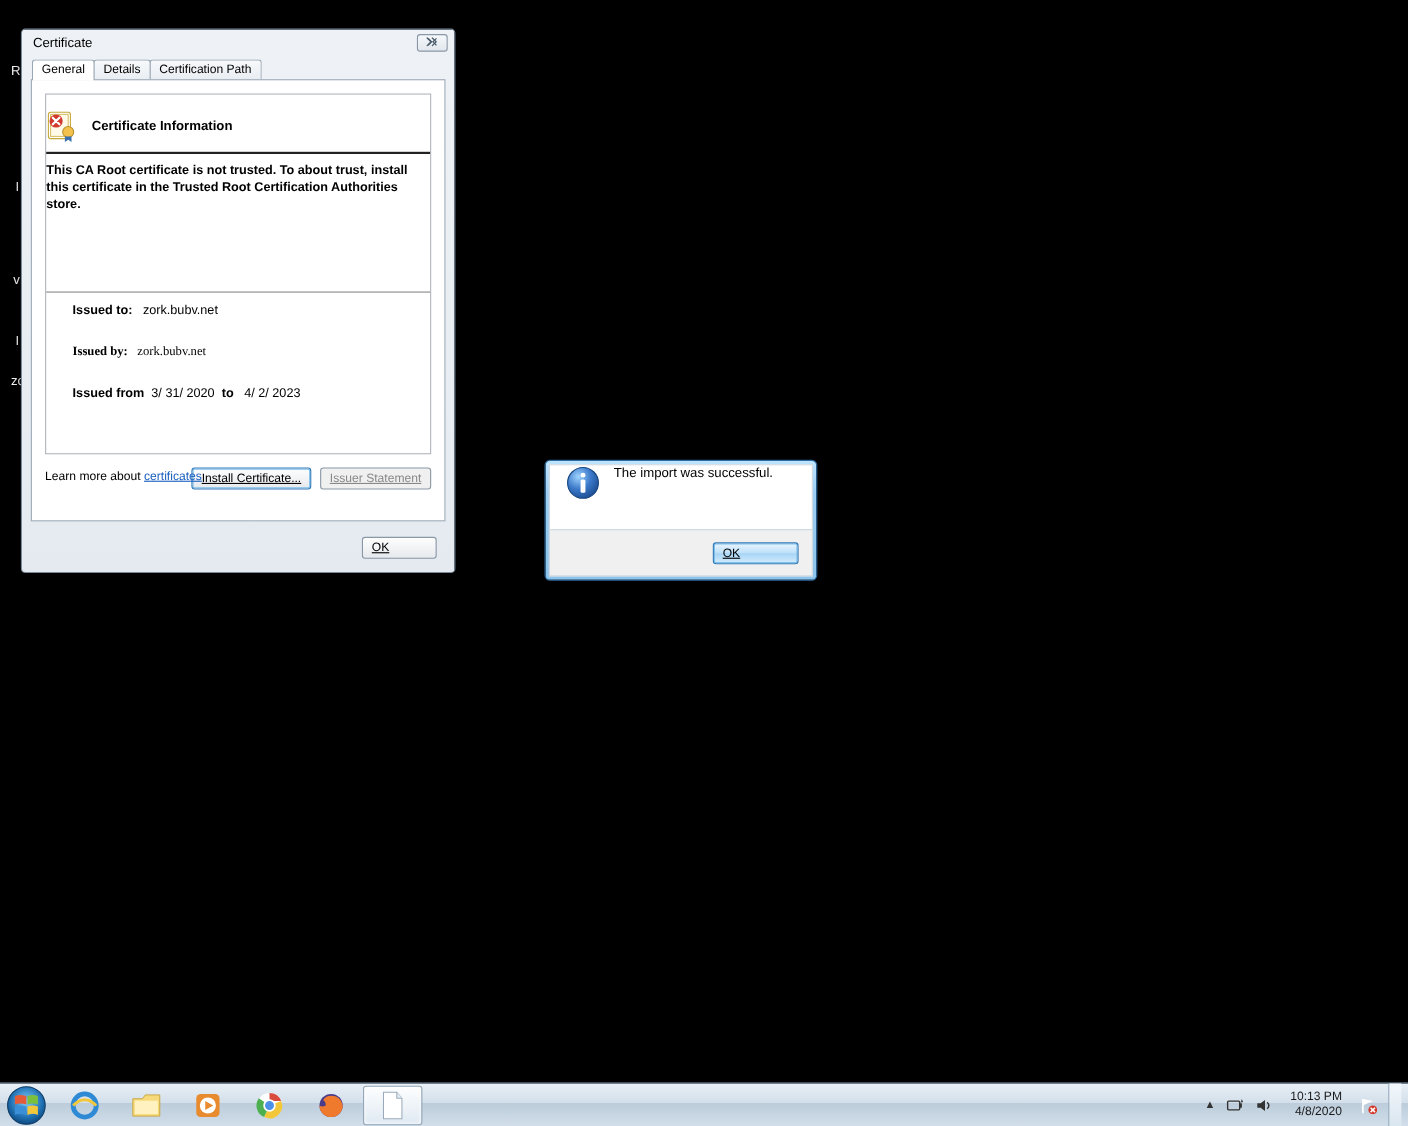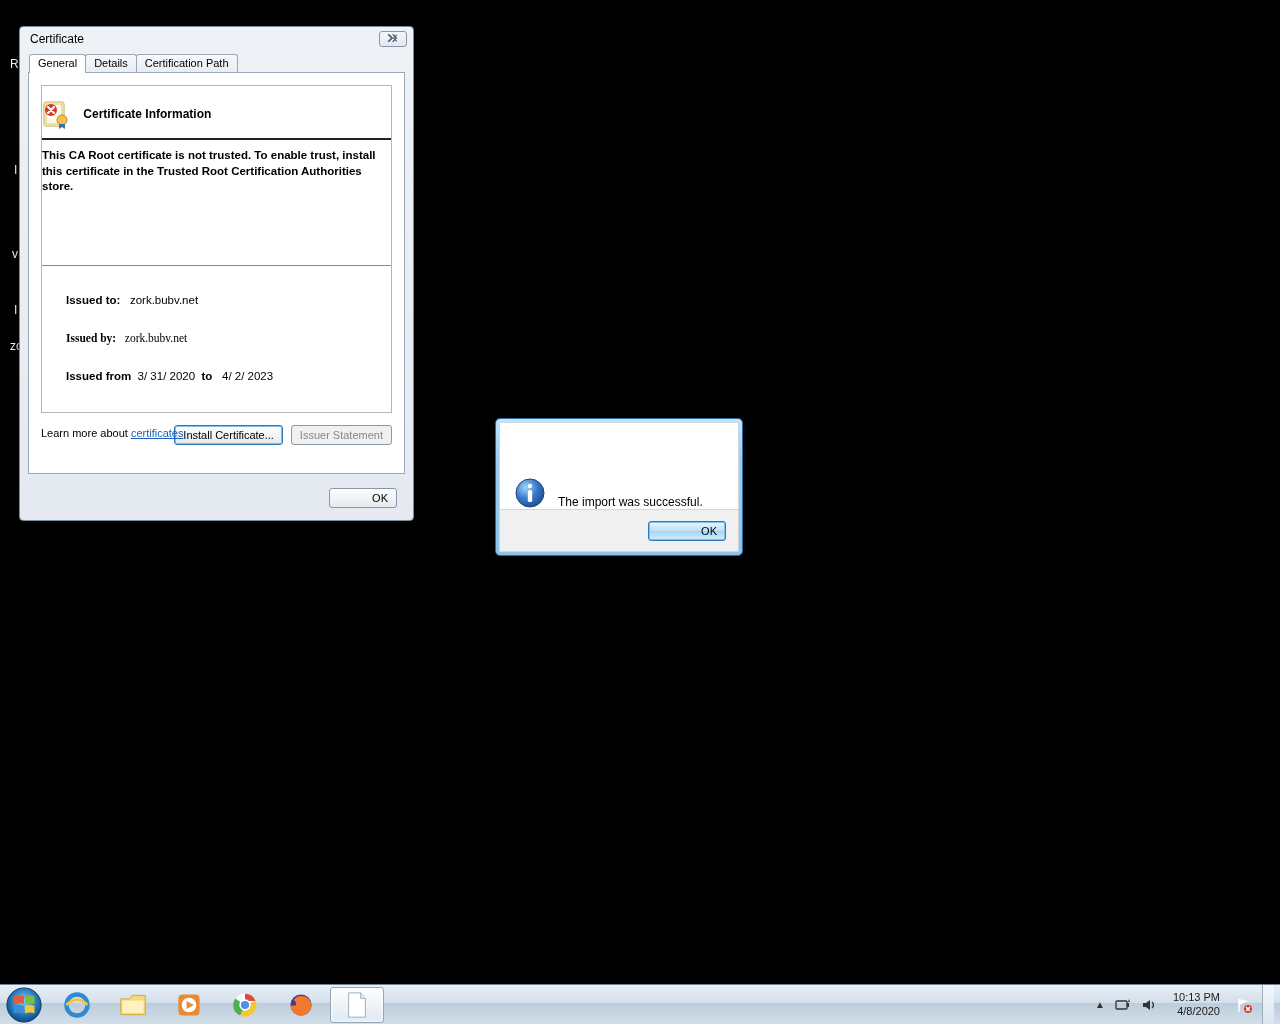--- a/index.html
+++ b/index.html
@@ -43,27 +43,27 @@
     border:1px solid #b0b6bd; background:#fff; padding:12px 0;
   }
   .cert-icon {
     width:32px; height:32px; display:inline-block; vertical-align:middle; margin-right:6px;
   }
   .cert-heading { font-weight:bold; display:inline-block; vertical-align:middle; }
   .hr1 { border:none; border-top:2px solid #222; margin:8px 0 8px 0; }
   .trust-msg { font-weight:bold; font-size:11.5px; line-height:1.35; }
   .hr2 { border:none; border-top:1px solid #888; margin-top:70px; }
 
-  .field-row { margin-top:28px; padding-left:24px; font-size:11.5px; }
+  .field-row { margin-top:10px; padding-left:24px; font-size:11.5px; }
   .field-row .lbl { font-weight:bold; }
 
   .panel-btns { position:absolute; right:12px; bottom:28px; display:flex; gap:8px; }
   .win-btn {
     min-width:86px; font-size:11px; padding:3px 8px; border:1px solid #8a97a5; border-radius:3px;
-    background:linear-gradient(#fefefe,#e6e9ed); cursor:pointer; text-align:right;
+    background:linear-gradient(#fefefe,#e6e9ed); cursor:pointer; text-align:left;text-decoration:underline;
   }
   .win-btn.primary { border:1px solid #2f79b9; box-shadow:0 0 0 1px #7fc0ea inset; }
   .win-btn.disabled { color:#888; background:#f0f0f0; cursor:default; }
   .learn { position:absolute; left:12px; bottom:34px; font-size:11px; }
   .learn a { color:#1a5fbf; text-decoration:underline; cursor:pointer; }
 
   .ok-row { position:absolute; right:12px; bottom:10px; }
   .ok-row .win-btn { min-width:68px; }
 
   
@@ -77,21 +77,21 @@
   .wiz-titlebar {
     height:22px; display:flex; align-items:center; padding:0 4px;
   }
   .wiz-title { flex:1; color:#000; font-size:12px; padding-left:2px; }
   .wiz-close {
     width:28px; height:16px; border:1px solid #92231e; border-radius:3px; cursor:pointer;
     background:linear-gradient(#ef7a72,#c8403a); display:flex; align-items:center; justify-content:center;
   }
   .wiz-close svg { width:12px; height:10px; }
   .wiz-body {
-    background:#fff; border:1px solid #cfd8e0; height:88px; display:flex; align-items:flex-end;
+    background:#fff; border:1px solid #cfd8e0; height:60px; display:flex; align-items:flex-start;
     padding:0 14px; gap:12px;
   }
   .info-icon { width:32px; height:32px; flex:0 0 32px; }
   .wiz-footer {
     background:#f0f0f0; border:1px solid #cfd8e0; border-top:none; height:42px;
     display:flex; align-items:center; justify-content:flex-end; padding-right:12px;
   }
   .wiz-footer .win-btn { min-width:78px; border:1px solid #2f79b9;
     background:linear-gradient(#eaf5ff,#bee0f9 48%,#a7d5f5 52%,#d4ecfd); box-shadow:0 0 0 1px #7fc0ea inset; }
 
@@ -160,21 +160,21 @@
           <rect x="2" y="4" width="20" height="24" rx="2" fill="#fff" stroke="#c7a93a" stroke-width="1"></rect>
           <rect x="4" y="6" width="16" height="20" fill="#fffbe8" stroke="#d8c06a"></rect>
           <circle cx="9" cy="12" r="6" fill="#d23a2e"></circle>
           <path d="M6 9 L12 15 M12 9 L6 15" stroke="#fff" stroke-width="2" stroke-linecap="round"></path>
           <circle cx="20" cy="22" r="5" fill="#f2c14e" stroke="#b9902b"></circle>
           <path d="M17 26 L17 31 L20 29 L23 31 L23 26" fill="#3a6fb0"></path>
         </svg>
       </span>
       <span class="cert-heading">Certificate Information</span>
       <hr class="hr1">
-      <div class="trust-msg">This CA Root certificate is not trusted. To enable trust, install this certificate in the Trusted Root Certification Authorities store.</div>
+      <div class="trust-msg">This CA Root certificate is not trusted. To about trust, install this certificate in the Trusted Root Certification Authorities store.</div>
       <hr class="hr2">
 
       <div class="field-row">
         <span class="lbl">Issued to:</span>&nbsp;&nbsp;
         <span>zork.bubv.net</span>
       </div>
       <div class="field-row" style="margin-top:26px;font-family:Liberation Serif, serif;">
         <span class="lbl">Issued by:</span>&nbsp;&nbsp;
         <span>zork.bubv.net</span>
       </div>

